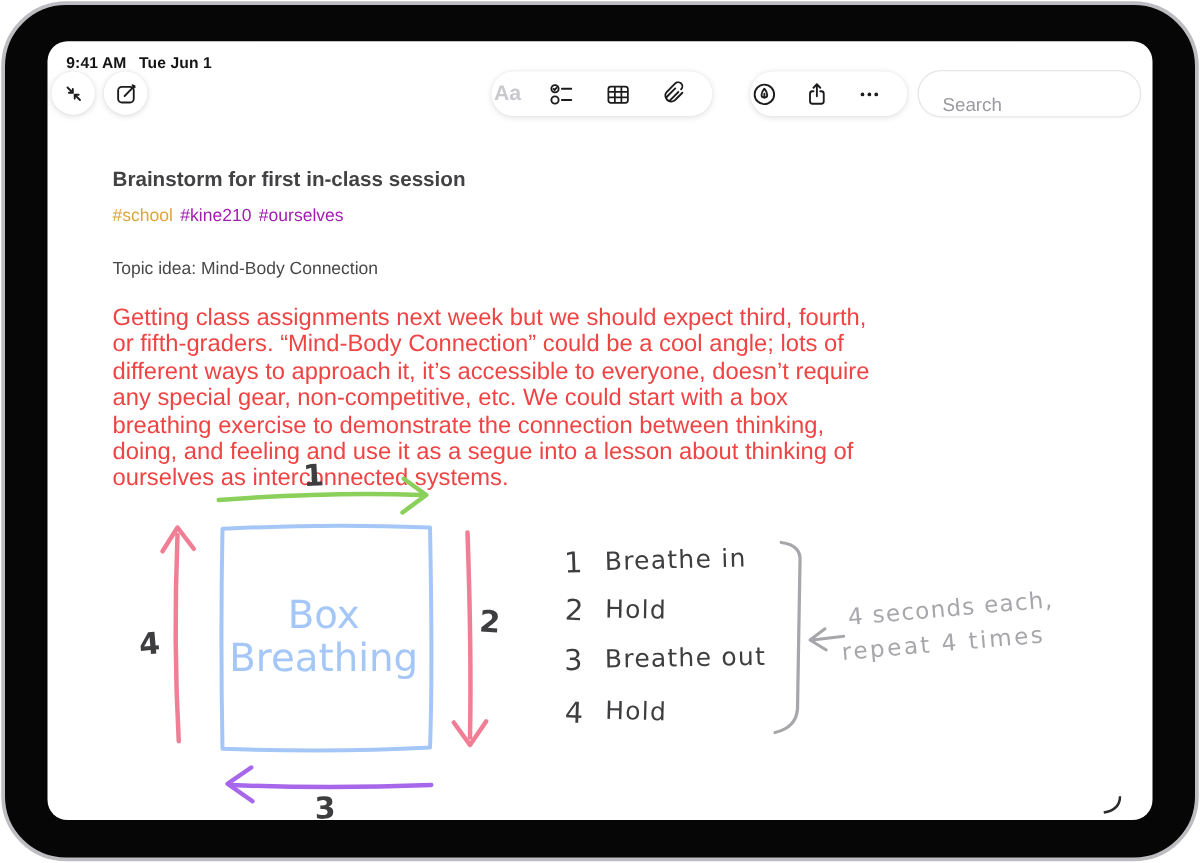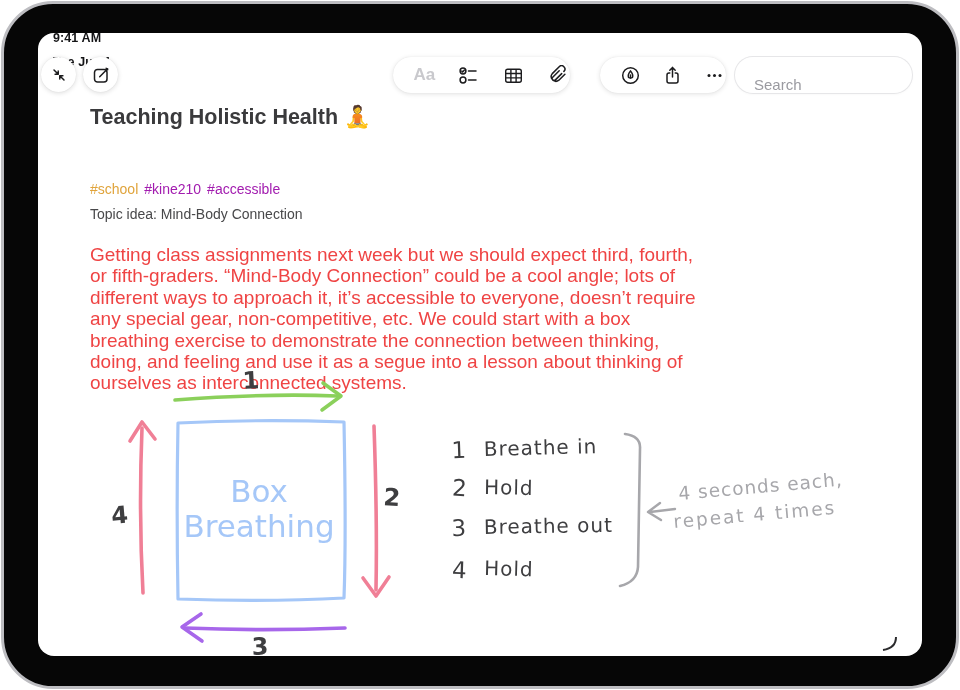--- a/index.html
+++ b/index.html
@@ -3,36 +3,36 @@
 <meta charset="utf-8">
 <style>
   * { margin:0; padding:0; box-sizing:border-box; }
   body { background:#ffffff; font-family:"Liberation Sans", sans-serif; width:960px; height:690px; overflow:hidden; }
   .stage { position:relative; width:960px; height:690px; background:#fff; }
   .frame { position:absolute; inset:1px; background:#060606; border:3px solid #bdbdc1; border-radius:52px; }
   .screen { position:absolute; left:34px; top:29px; width:884px; height:623px; background:#ffffff; border-radius:16px; overflow:hidden; }
 
   
   .statusbar { position:absolute; top:9px; left:15px; right:13px; height:16px; display:flex; justify-content:space-between; align-items:center; font-size:12.5px; font-weight:700; color:#141416; letter-spacing:.1px; }
-  .sb-left { display:flex; gap:10px;flex-direction:column; }
+  .sb-left { display:flex; gap:10px; }
   .sb-right { display:flex; gap:5px; align-items:center;margin-top:31px; }
 
   
   .circle-btn { position:absolute; top:24px; width:35px; height:35px; border-radius:50%; background:#fff; box-shadow:0 1px 5px rgba(0,0,0,.14), 0 0 1px rgba(0,0,0,.10); display:flex; align-items:center; justify-content:center; cursor:pointer; }
   .pill { position:absolute; top:24px; height:36px; border-radius:18px; background:#fff; box-shadow:0 1px 5px rgba(0,0,0,.12), 0 0 1px rgba(0,0,0,.10); display:flex; align-items:center; justify-content:space-around; }
-  .pill .tbtn { display:flex; align-items:center; justify-content:flex-end; width:40px; height:36px; cursor:pointer; }
+  .pill .tbtn { display:flex; align-items:center; justify-content:flex-start; width:40px; height:36px; cursor:pointer; }
   .aa-label { font-size:17px; font-weight:600; color:#c9c9cd; }
   .search-pill { position:absolute; top:24px; height:36px; border-radius:18px; background:#fff; box-shadow:0 0 0 1px #e6e6e8, 0 1px 3px rgba(0,0,0,.05); display:flex; align-items:flex-end; padding:0 12px; gap:7px; }
   .search-input { border:none; outline:none; flex:1; font-size:15px; color:#3a3a3c; background:transparent; font-family:"Liberation Sans",sans-serif; }
   .search-input::placeholder { color:#9a9aa0; }
 
   
   .note-title { position:absolute; left:52px; top:71px; font-size:21.5px; font-weight:700; color:#3a3a3c; }
   .note-subtitle { position:absolute; left:52px; top:102px; font-size:16.5px; font-weight:700; color:#424244; }
-  .tags { position:absolute; left:52px; top:131px; font-size:14px; display:flex; gap:6px;margin-top:17px; }
+  .tags { position:absolute; left:52px; top:131px; font-size:14px; display:flex; gap:6px; }
   .tag--accent { color:#e0a43c; cursor:pointer; }
   .tag--muted { color:#a21caf; cursor:pointer; }
   .note-heading { position:absolute; left:52px; top:173px; font-size:14px; font-weight:400; color:#48484a; }
   .note-paragraph { position:absolute; left:52px; top:211px; width:624px; font-size:19px; line-height:21.4px; color:#ef4444; }
 
   .sketch { position:absolute; left:0; top:0; width:884px; height:623px; }
   .hand { font-family:"DejaVu Sans", sans-serif; }
 </style>
 </head>
 <body>
@@ -147,28 +147,25 @@
         <input class="search-input" type="text" placeholder="Search" style="">
         <svg width="17" height="19" viewBox="0 0 17 19">
           <g fill="none" stroke="#8e8e93" stroke-width="1.5" stroke-linecap="round">
             <rect x="6.2" y="1.2" width="4.6" height="8.6" rx="2.3"></rect>
             <path d="M3.4,8.3 a5.1,5.1 0 0 0 10.2,0"></path>
             <path d="M8.5,13.6 V16.3 M5.8,17.3 H11.2"></path>
           </g>
         </svg>
       </div>
 
-      <div class="note-title">
-        <span>Teaching Holistic Health</span>
-        <span>🧘</span>
-      </div>
+      <div class="note-subtitle">Brainstorm for first in-class session</div>
       <div class="tags">
         <span class="tag--accent">#school</span>
         <span class="tag--muted">#kine210</span>
-        <span class="tag--muted">#accessible</span>
+        <span class="tag--muted">#ourselves</span>
       </div>
       <div class="note-heading">Topic idea: Mind-Body Connection</div>
       <div class="note-paragraph">Getting class assignments next week but we should expect third, fourth, or fifth-graders. “Mind-Body Connection” could be a cool angle; lots of different ways to approach it, it’s accessible to everyone, doesn’t require any special gear, non-competitive, etc. We could start with a box breathing exercise to demonstrate the connection between thinking, doing, and feeling and use it as a segue into a lesson about thinking of ourselves as interconnected systems.</div>
 
       <svg class="sketch" viewBox="0 0 884 623">
 
         <text class="hand" x="205" y="356" font-size="24" font-weight="600" transform="rotate(-3 205 356)" fill="#3e3e40">1</text>
         <path d="M137,367 C190,363 250,361 299,363" fill="none" stroke-width="3.6" stroke-linecap="round" stroke="#8bd05b"></path>
         <path d="M285,350 L303,363 L284,377" fill="none" stroke-width="3.6" stroke-linecap="round" stroke-linejoin="round" stroke="#8bd05b"></path>
 

